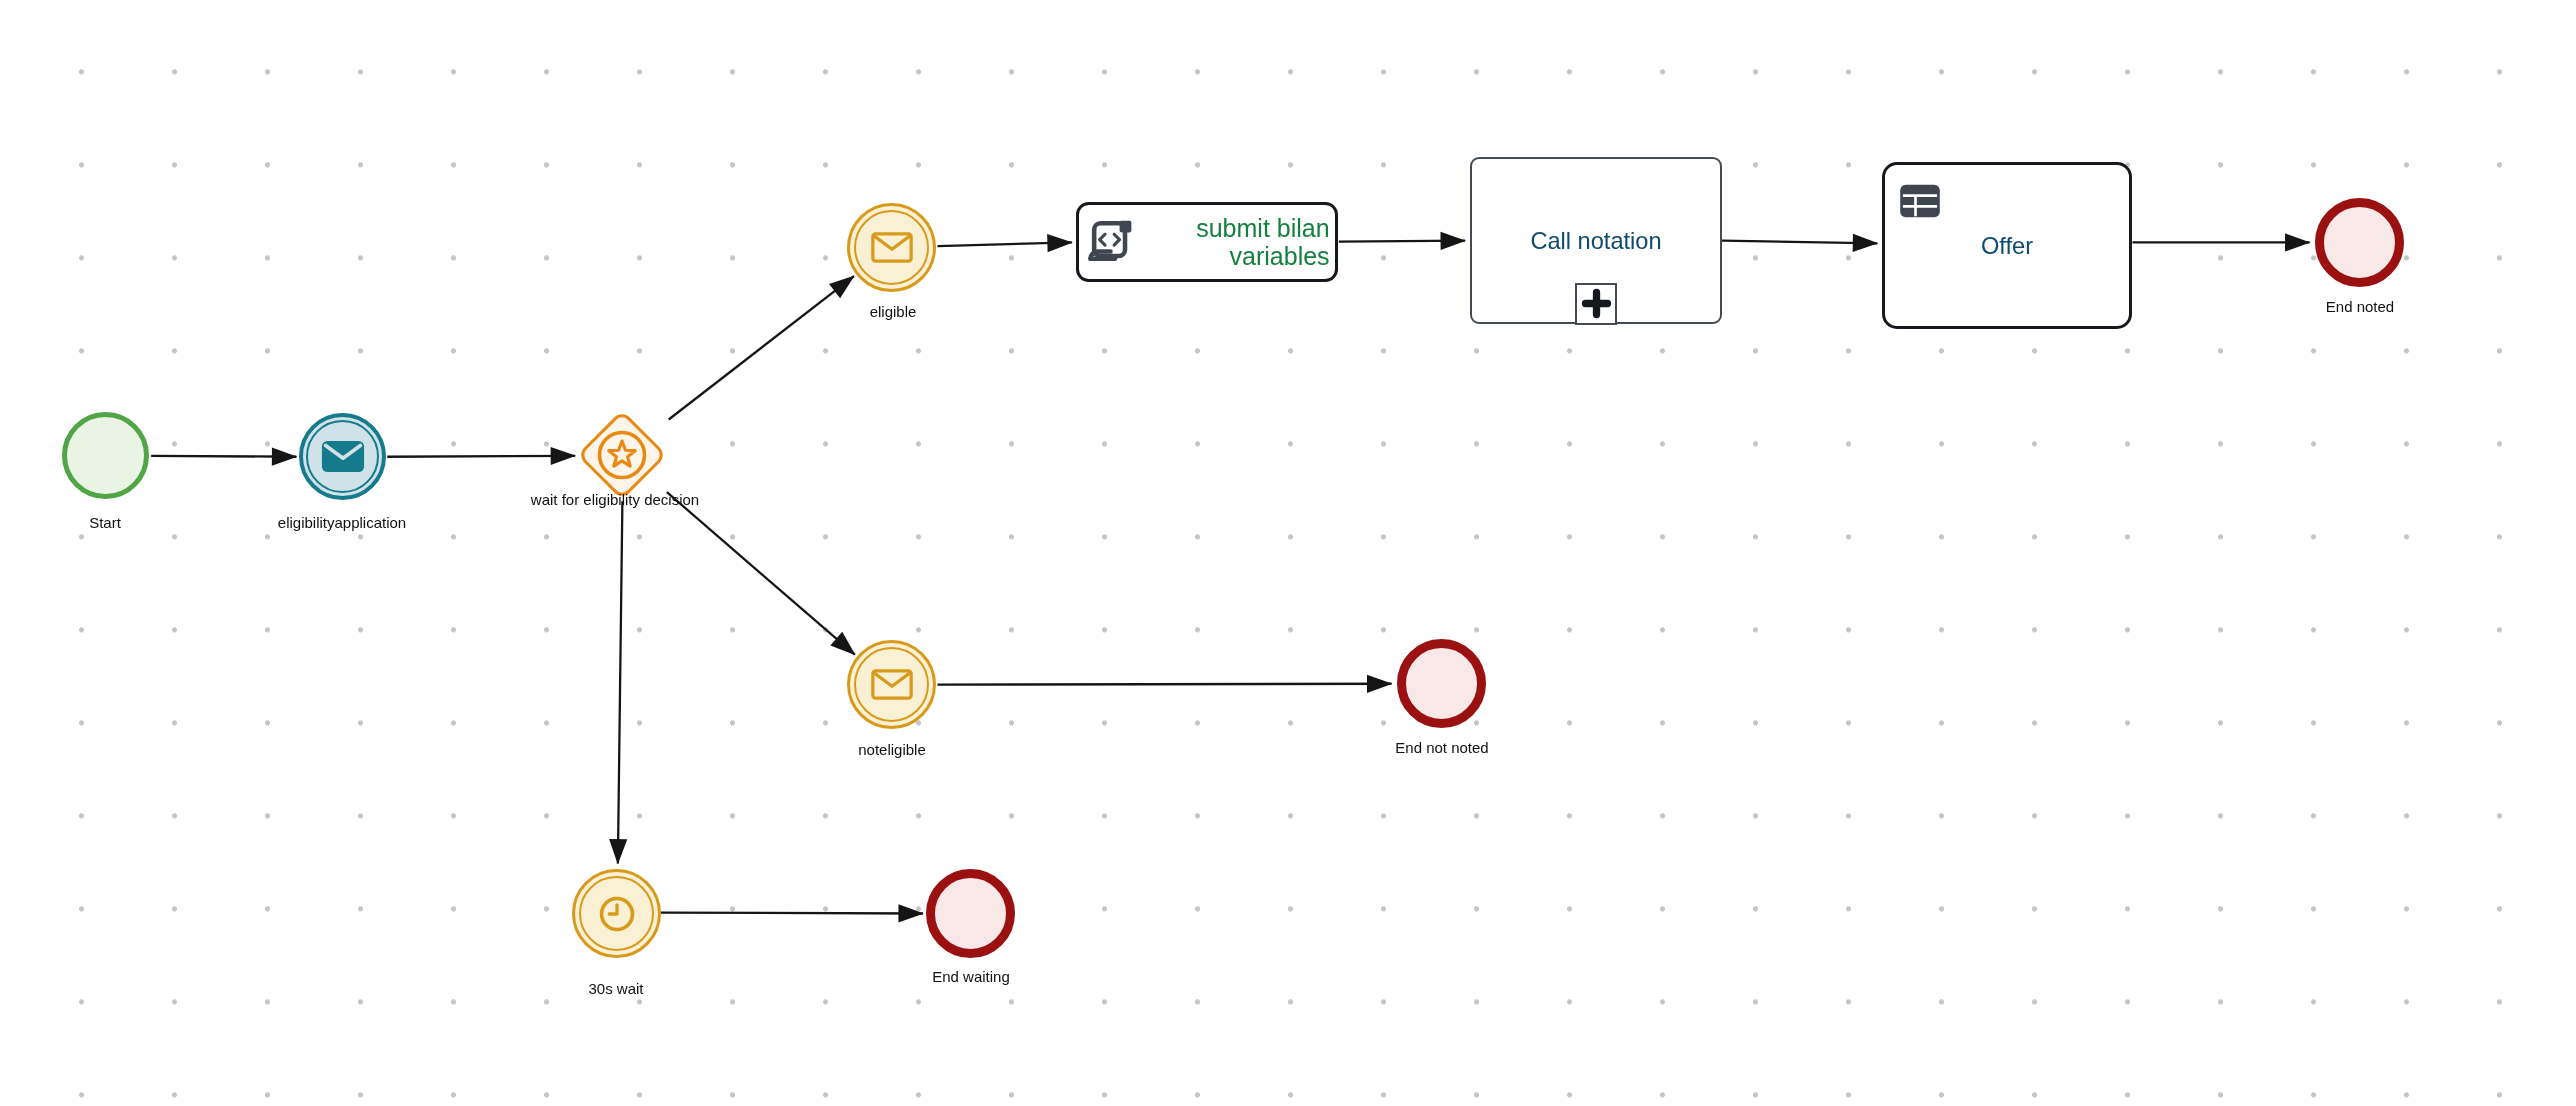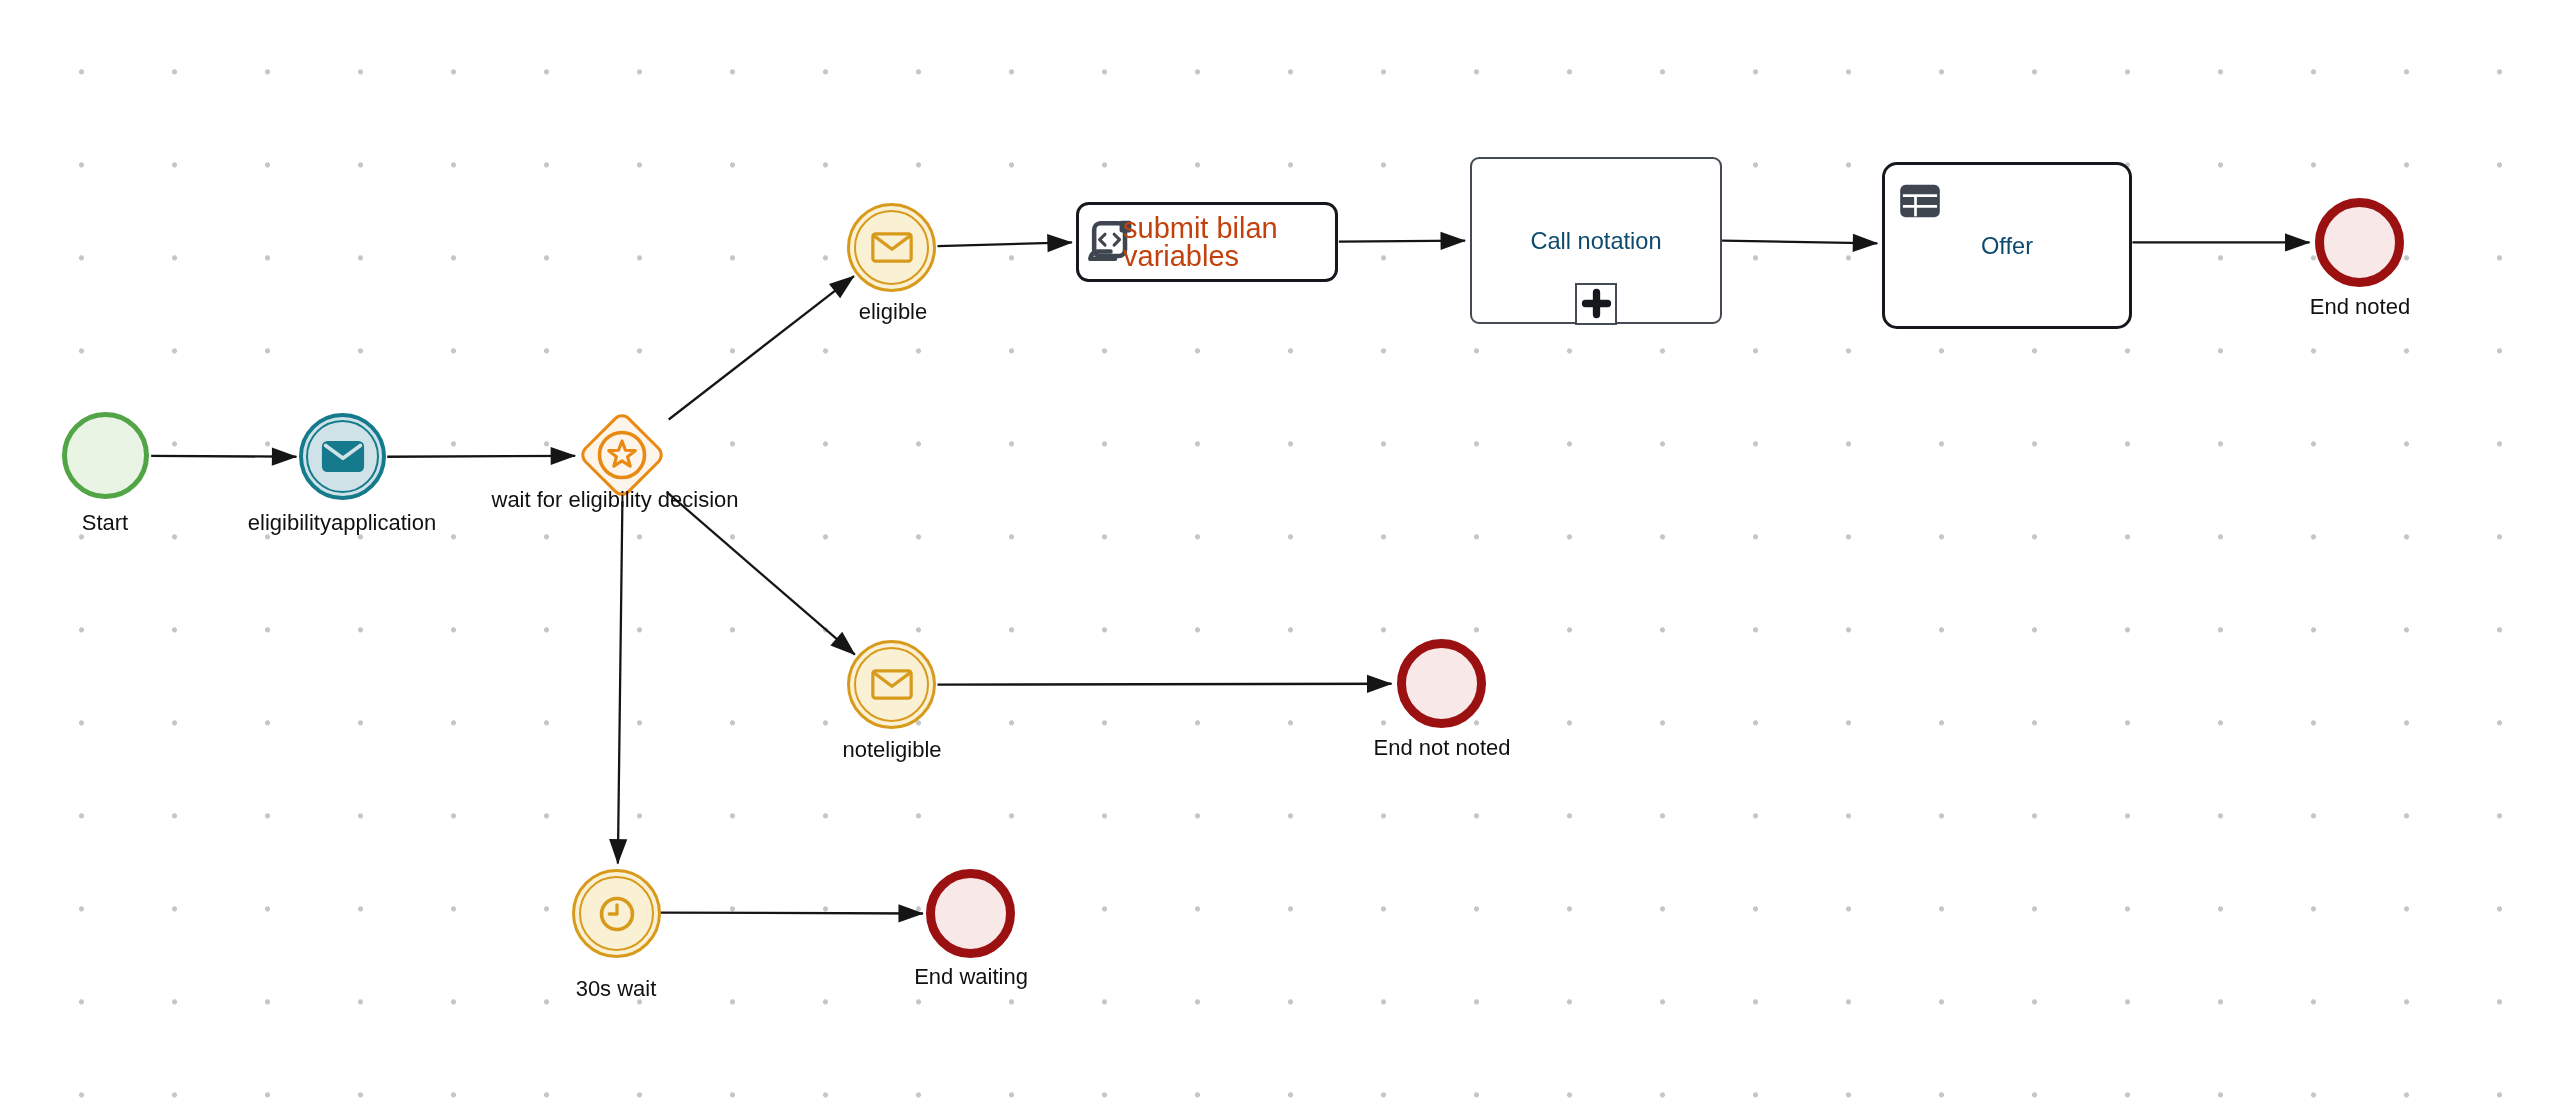--- a/index.html
+++ b/index.html
@@ -61,22 +61,22 @@
   }
   .gateway .gw-icon { transform: rotate(-45deg); display: flex; }
 
   
   .task {
     position: absolute; background: #ffffff;
     border: 3.6px solid #15181d; border-radius: 12.7px;
   }
   .task-label {
     position: absolute; top: 50%; transform: translateY(-50%);
-    left: 44px; right: 5.4px; text-align: left;
-    font-size: 29px; line-height: 28px; color: #c2410c;
+    left: 44px; right: 5.4px; text-align: right;
+    font-size: 25px; line-height: 28px; color: #15803d;
   }
   .task-label-center {
     position: absolute; top: 50%; left: 0; right: 0; transform: translateY(-50%);
     text-align: center; font-size: 23.6px; color: #0c4a6e;
   }
   .task-icon { position: absolute; }
 
   .call-activity {
     position: absolute; background: #ffffff;
     border: 2.7px solid #454b54; border-radius: 9px;
@@ -89,21 +89,21 @@
   }
 
   .business-rule {
     position: absolute; background: #ffffff;
     border: 3.6px solid #15181d; border-radius: 15px;
   }
 
   
   .lbl {
     position: absolute; transform: translateX(-50%);
-    font-size: 22px; line-height: 27px; color: #111111;
+    font-size: 15px; line-height: 27px; color: #111111;
     white-space: nowrap; text-align: center;
   }
 </style>
 </head>
 <body>
 
 <div class="canvas">
 
   <svg class="edges" viewBox="0 0 2836 1218" width="2576" height="1106">
     <defs>

